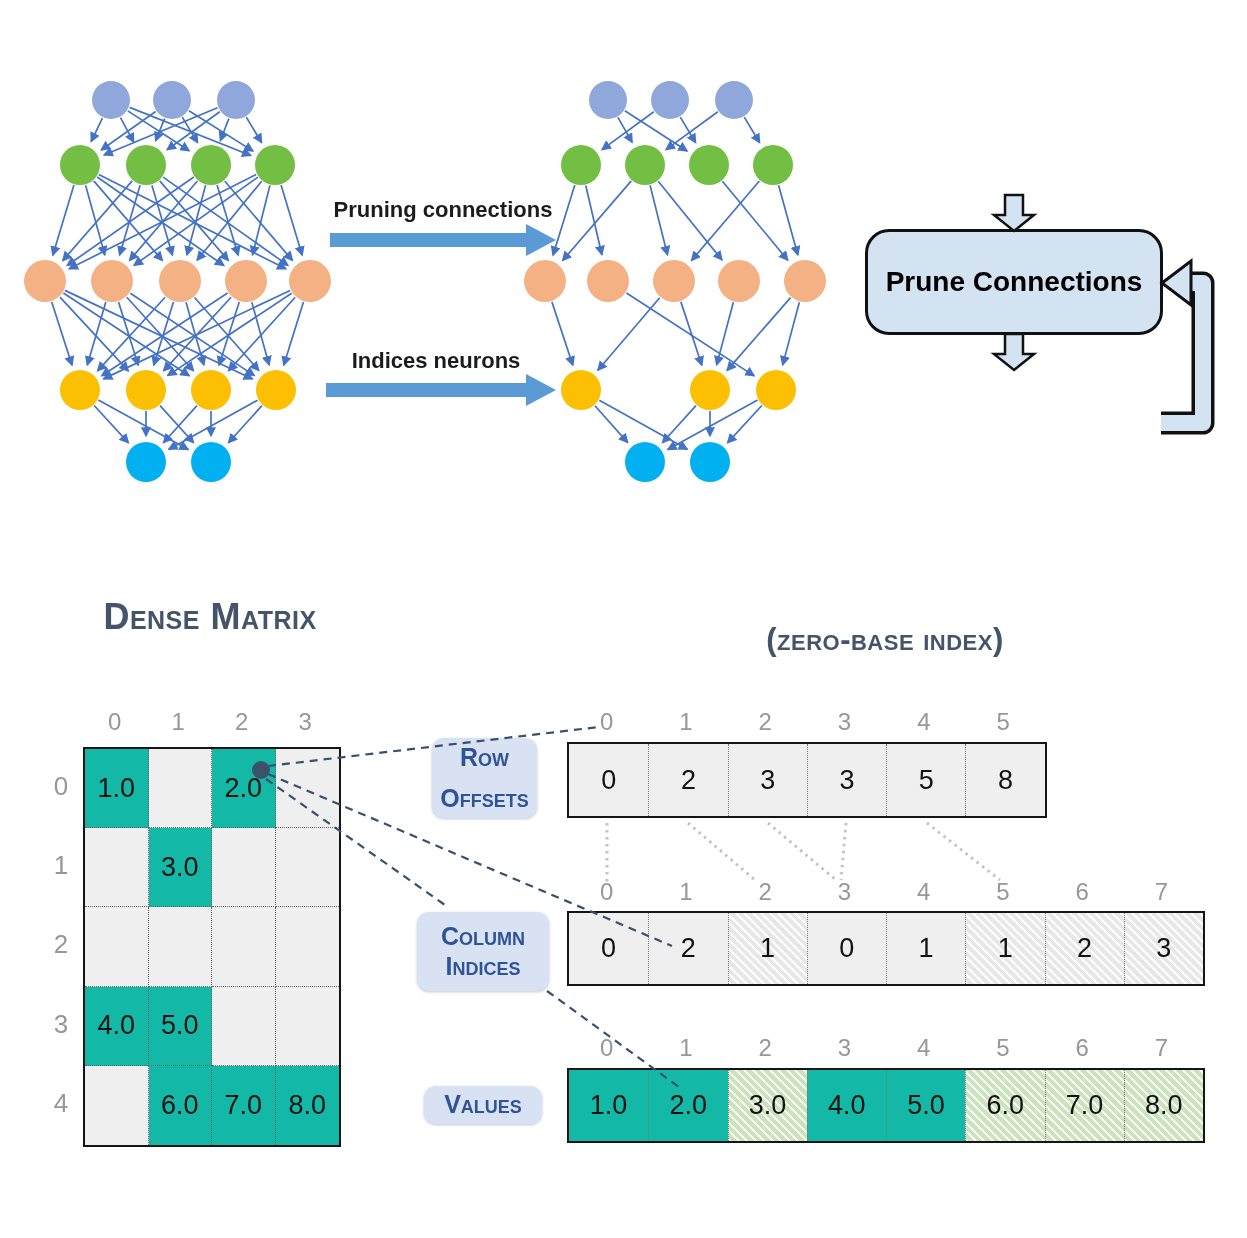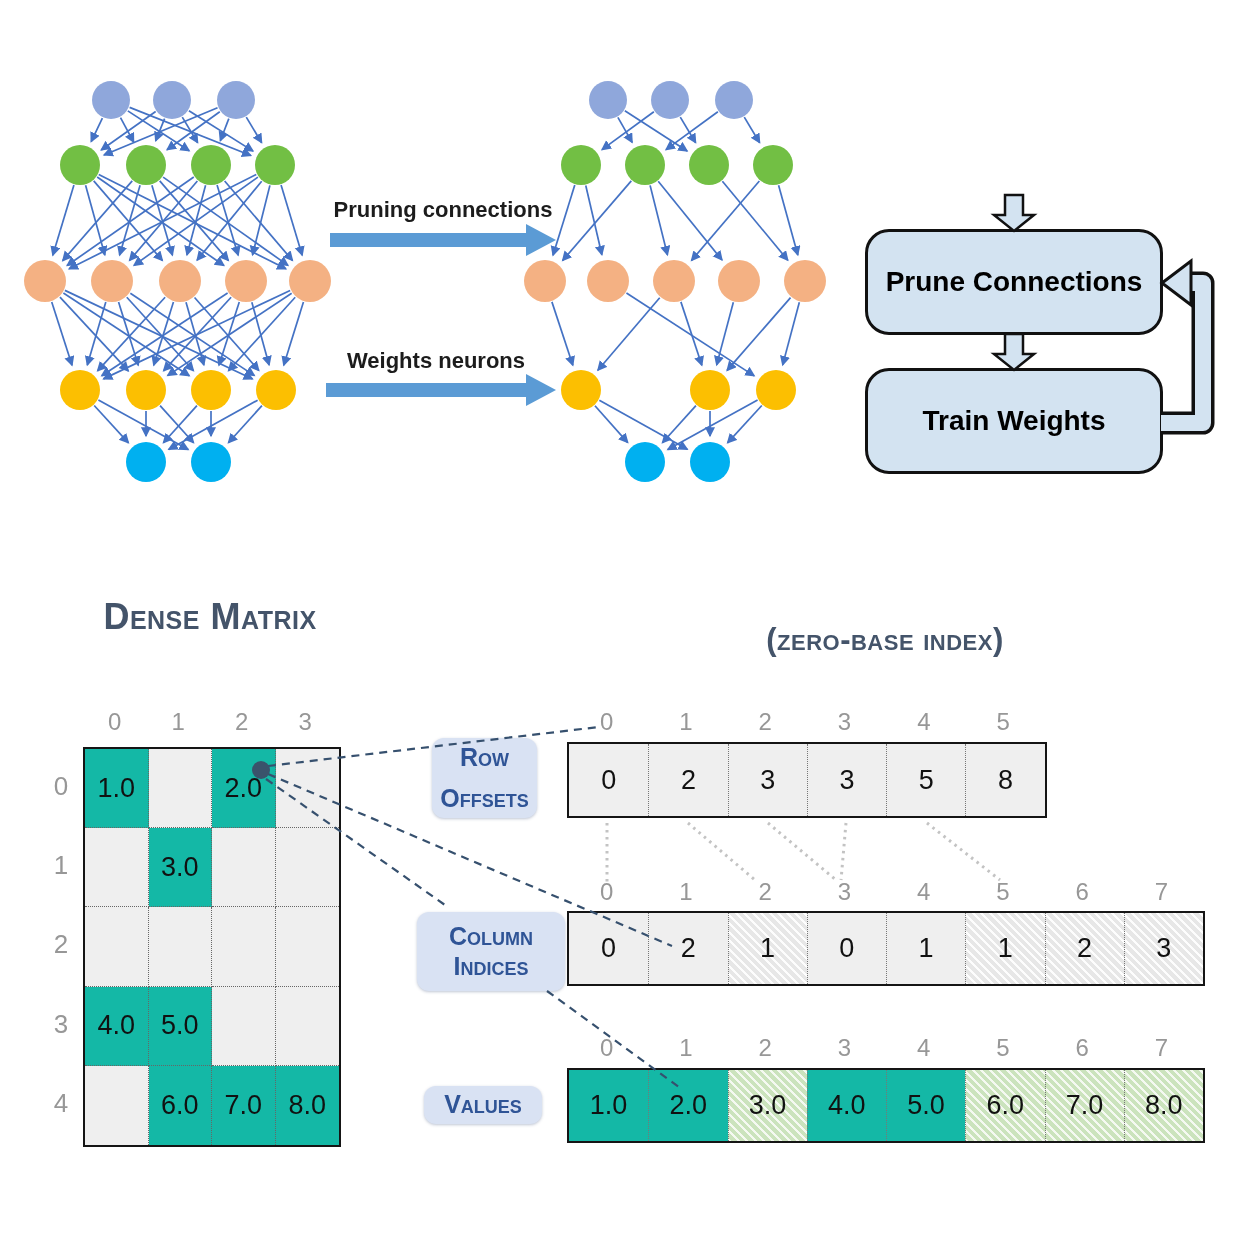--- a/index.html
+++ b/index.html
@@ -51,24 +51,23 @@
   .arr .cell{display:flex;align-items:center;justify-content:center;font-size:27px;
              color:#111;box-sizing:border-box;border-left:1px dotted #777;}
   .arr .cell:first-child{border-left:none;}
 </style>
 </head>
 <body>
 
 <div id="canvas">
 
   <div class="prune-label" style="left:330px;top:197px;width:226px;">Pruning connections</div>
-  <div class="prune-label" style="left:338px;top:348px;width:196px;">Weights neurons</div>
+  <div class="prune-label" style="left:338px;top:348px;width:196px;">Indices neurons</div>
 
   <div class="fbox" style="top:229px;">Prune Connections</div>
-  <div class="fbox" style="top:368px;">Train Weights</div>
 
   <div class="title" style="left:60px;top:596px;width:300px;font-size:36px;">Dense Matrix</div>
   <div class="title" style="left:590px;top:622px;width:590px;font-size:31px;">(zero-base index)</div>
 
   <div class="idxrow" style="left:83px;top:708px;" id="m-colheads">
       <span style="width: 63.5px;">0</span>
       <span style="width: 63.5px;">1</span>
       <span style="width: 63.5px;">2</span>
       <span style="width: 63.5px;">3</span>
     </div>
@@ -100,21 +99,21 @@
       <div class="mcell g-gray lastr"></div>
       <div class="mcell g-green lastr">6.0</div>
       <div class="mcell g-green lastr">7.0</div>
       <div class="mcell g-green lastc lastr">8.0</div>
     </div>
 
   <div class="taglabel" style="left:432px;top:738px;width:105px;height:80px;font-size:25px;gap:11px;">
     <span>Row</span>
     <span>Offsets</span>
   </div>
-  <div class="taglabel" style="left:417px;top:912px;width:148px;height:79px;font-size:25px;text-align:right;">
+  <div class="taglabel" style="left:417px;top:912px;width:132px;height:79px;font-size:25px;text-align:right;">
     <span>Column</span>
     <span>Indices</span>
   </div>
   <div class="taglabel" style="left:424px;top:1086px;width:118px;height:38px;font-size:25px;">
     <span>Values</span>
   </div>
 
   <div class="idxrow" style="left:567px;top:708px;" id="ro-idx">
       <span style="width: 79.3px;">0</span>
       <span style="width: 79.3px;">1</span>

